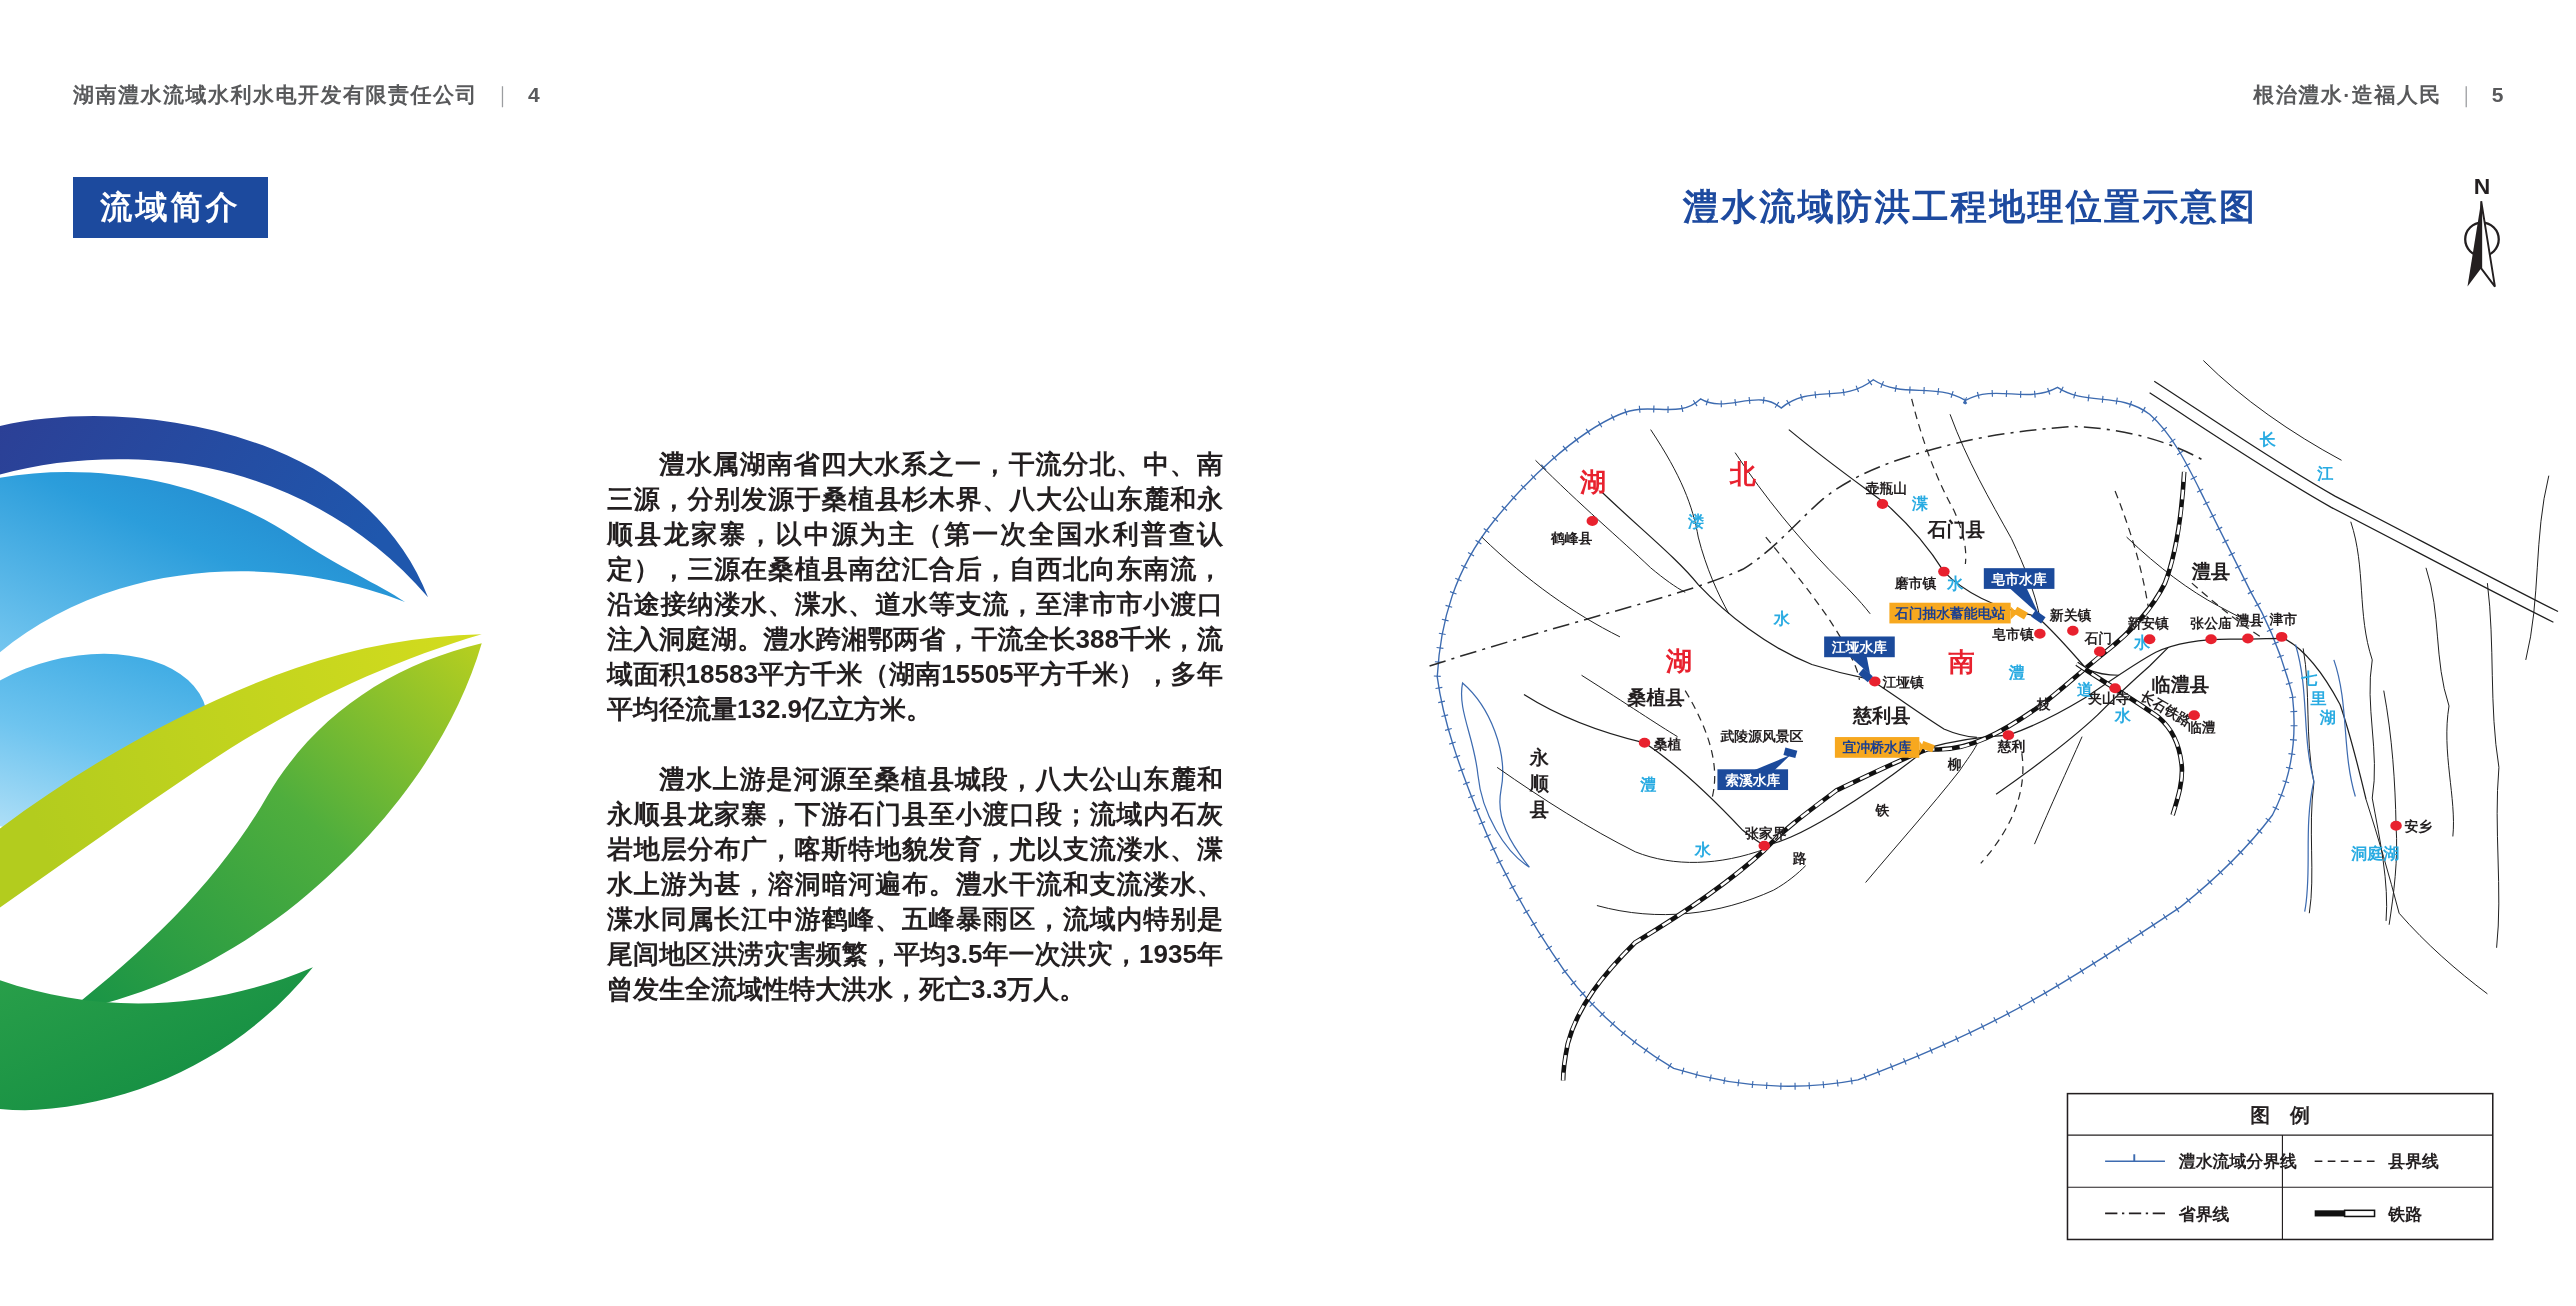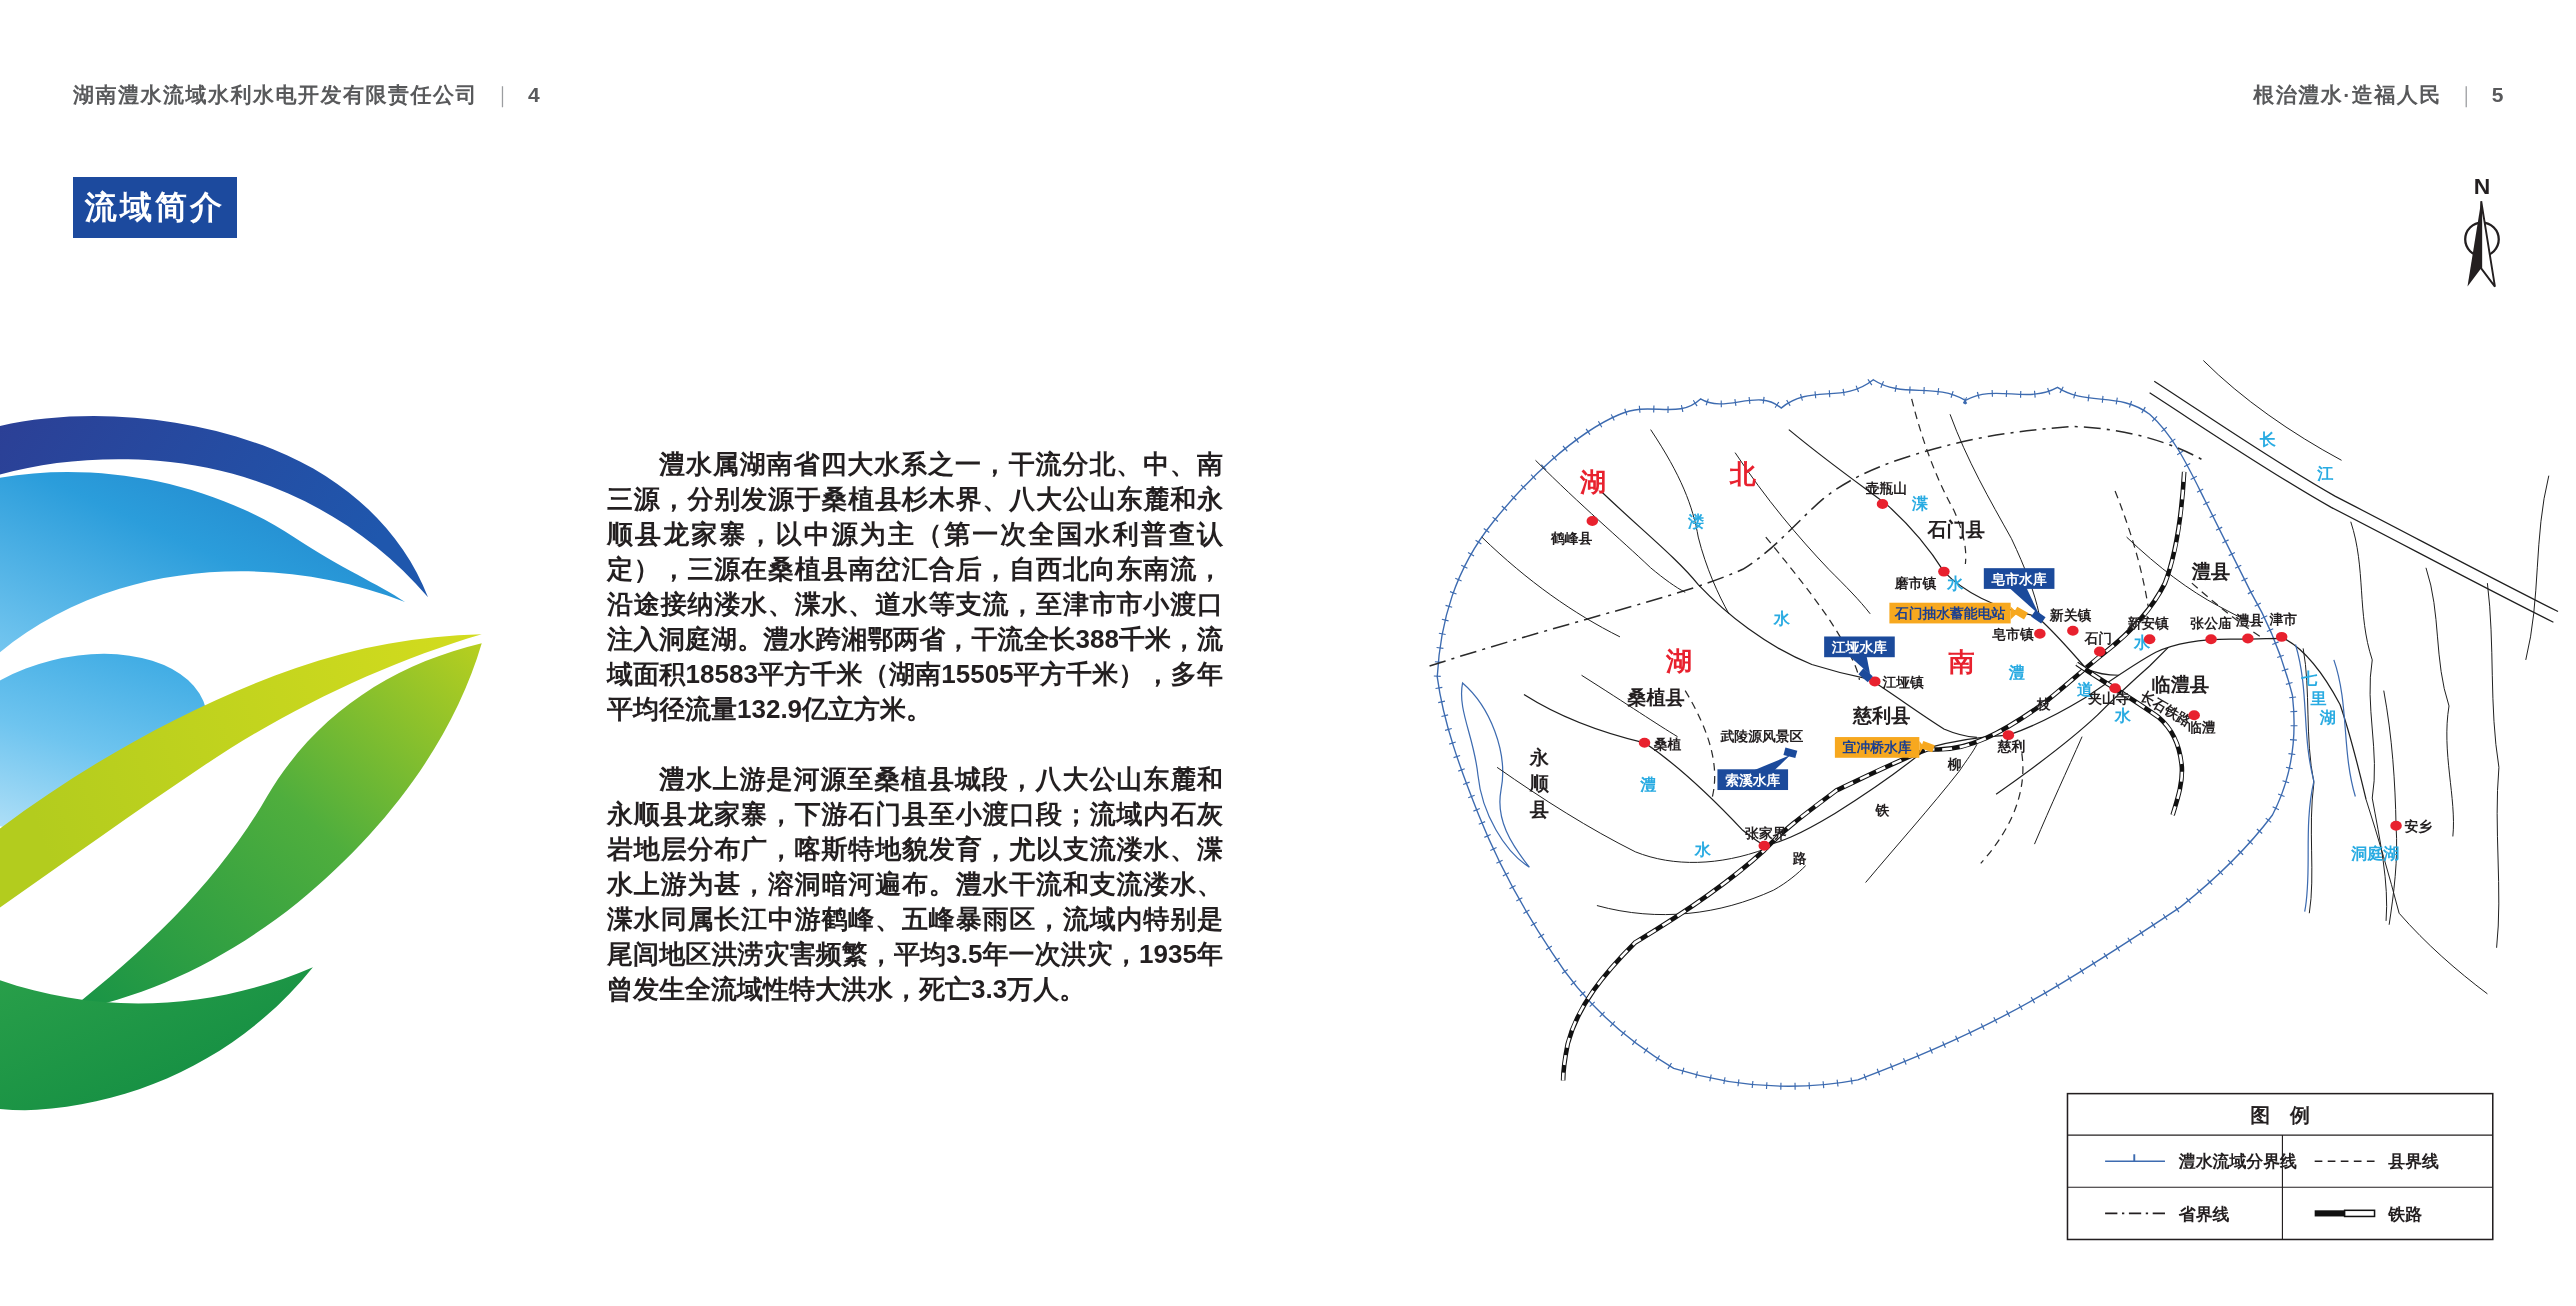--- a/index.html
+++ b/index.html
@@ -2,21 +2,21 @@
 <html style="font-size:12.3px"><head>
 <meta charset="utf-8">
 <style>
   html,body{margin:0;padding:0;background:#ffffff;}
   #page{position:relative;width:2576px;height:1306px;background:#ffffff;overflow:hidden;
         font-family:"Liberation Sans", sans-serif;color:#231f20;}
   .hdr{position:absolute;top:81px;font-size:21px;font-weight:bold;color:#58595b;letter-spacing:1.5px;}
   .hdr .sep{color:#9b9da0;font-weight:normal;padding:0 14px;}
   #hdr-left{left:73px;}
   #hdr-right{right:71px;text-align:right;}
-  #section-badge{position:absolute;left:73px;top:177px;width:164px;height:61px;background:#1c4a9e;
+  #section-badge{position:absolute;left:73px;top:177px;width:195px;height:61px;background:#1c4a9e;
         color:#fff;font-size:32px;font-weight:bold;display:flex;align-items:center;justify-content:center;
         letter-spacing:3.1px;}
   #body-text{position:absolute;left:607px;top:427px;width:616px;font-size:26px;line-height:35px;
         font-weight:600;text-align:justify;color:#231f20;margin-top:20px;}
   #body-text p{margin:0 0 35px 0;text-indent:2em;}
   #map-title{position:absolute;left:1536px;top:183px;width:868px;text-align:center;
         font-size:36px;font-weight:bold;color:#1d4a9f;letter-spacing:2.3px;}
   svg text{font-family:"Liberation Sans", sans-serif;}
   .thin-black{fill:none;stroke:#1f1f1f;stroke-width:1.6;}
   .thin-black2{fill:none;stroke:#1f1f1f;stroke-width:1.3;}
@@ -80,20 +80,21 @@
     <path fill="url(#gLime)" d="M 0,560 C 120,468 262,388 400,340 C 480,312 560,298 642,296 C 520,332 392,392 282,466 C 186,530 90,600 0,662 Z"></path>
     <path fill="url(#gGreen)" d="M 642,308 C 606,430 522,548 402,646 C 312,718 212,768 102,788 C 212,702 302,612 362,508 C 424,402 524,336 642,308 Z"></path>
     <path fill="url(#gGreen2)" d="M 0,742 C 132,792 282,790 422,730 C 332,842 202,906 62,916 C 42,917 20,916 0,913 Z"></path>
   </svg>
 
   <div id="body-text">
       <p>澧水属湖南省四大水系之一，干流分北、中、南三源，分别发源于桑植县杉木界、八大公山东麓和永顺县龙家寨，以中源为主（第一次全国水利普查认定），三源在桑植县南岔汇合后，自西北向东南流，沿途接纳溇水、渫水、道水等支流，至津市市小渡口注入洞庭湖。澧水跨湘鄂两省，干流全长388千米，流域面积18583平方千米（湖南15505平方千米），多年平均径流量132.9亿立方米。</p>
       <p>澧水上游是河源至桑植县城段，八大公山东麓和永顺县龙家寨，下游石门县至小渡口段；流域内石灰岩地层分布广，喀斯特地貌发育，尤以支流溇水、渫水上游为甚，溶洞暗河遍布。澧水干流和支流溇水、渫水同属长江中游鹤峰、五峰暴雨区，流域内特别是尾闾地区洪涝灾害频繁，平均3.5年一次洪灾，1935年曾发生全流域性特大洪水，死亡3.3万人。</p>
     </div>
 
+  <div id="map-title">澧水流域防洪工程地理位置示意图</div>
 
   <svg style="position:absolute;left:2453px;top:165px;" width="61" height="138" viewBox="3195 215 80 180">
     <text x="3233" y="252" text-anchor="middle" font-size="30" font-weight="bold" fill="#231f20">N</text>
     <circle cx="3233" cy="312" r="22" fill="none" stroke="#231f20" stroke-width="3"></circle>
     <polygon points="3232,262 3214,374 3232,350" fill="#231f20"></polygon>
     <polygon points="3232,262 3250,374 3232,350" fill="#fff" stroke="#231f20" stroke-width="2.5"></polygon>
   </svg>
 
   <svg id="map" style="position:absolute;left:1405px;top:322px;" width="1163" height="956" viewBox="1830 420 1515 1245">
 

